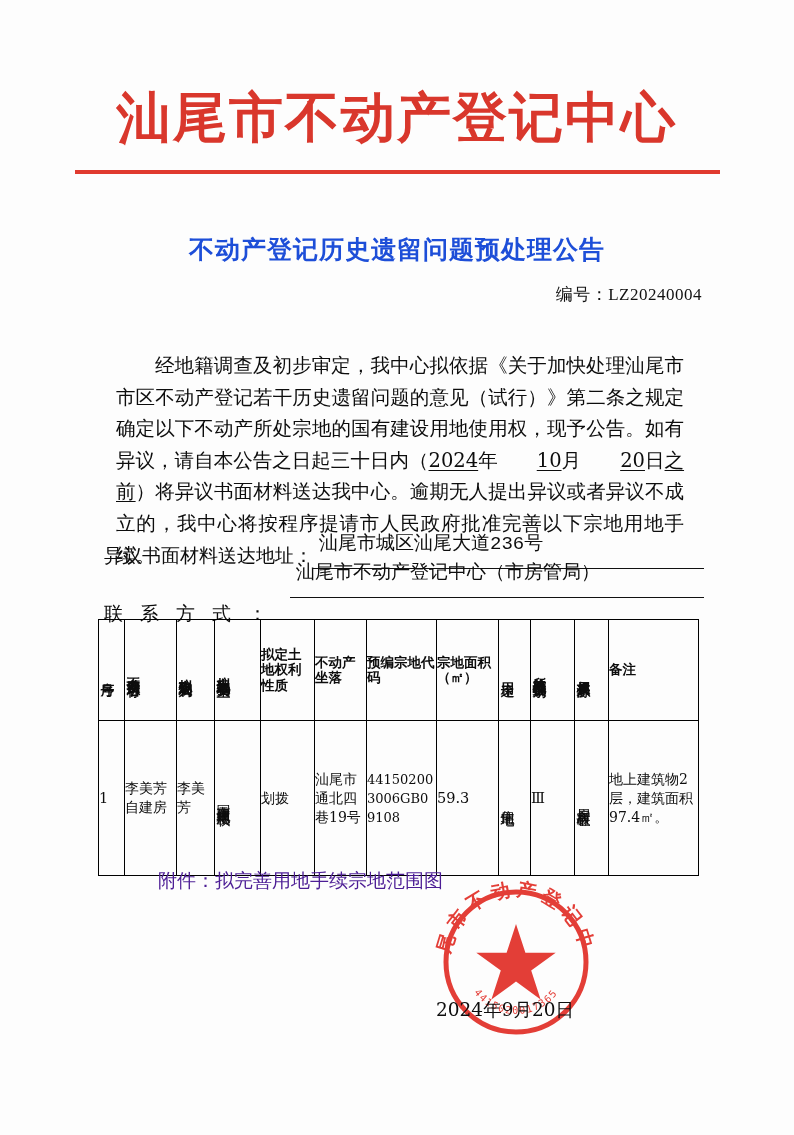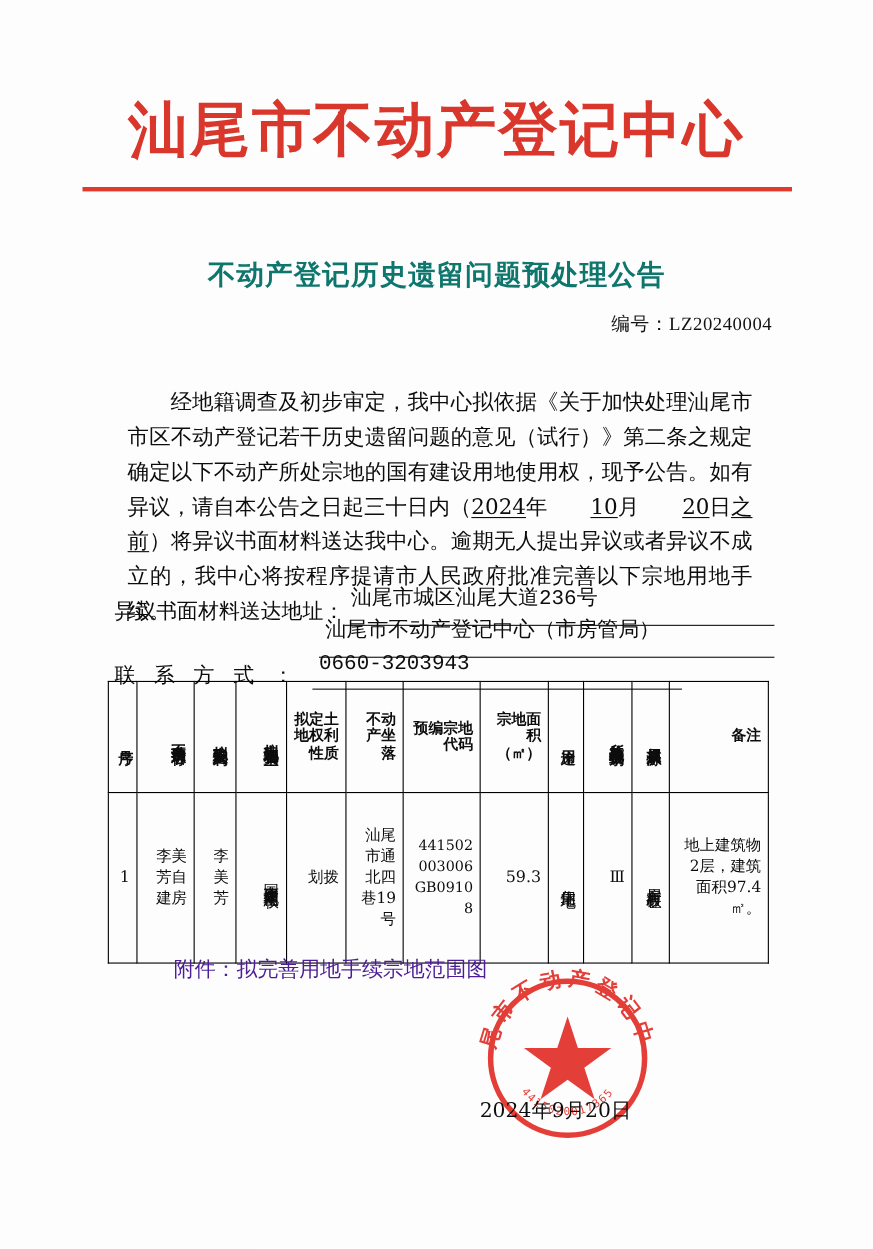--- a/index.html
+++ b/index.html
@@ -52,21 +52,21 @@
   .doc-title {
     position: absolute;
     left: 0;
     top: 233px;
     width: 794px;
     text-align: center;
     font-family: "DejaVu Serif", "Liberation Serif", serif;
     font-size: 25px;
     font-weight: 700;
     letter-spacing: 1px;
-    color: #0f766e;
+    color: #1d4ed8;
   }
   .doc-number {
     position: absolute;
     right: 92px;
     top: 283px;
     font-family: Liberation Serif, serif;
     font-size: 17px;
     letter-spacing: 0.5px;
     color: #111;
   }
@@ -140,23 +140,23 @@
   }
   table.reg {
     width: 600px;
     border-collapse: collapse;
     table-layout: fixed;
     font-family: "DejaVu Serif", "Liberation Serif", serif;
     color: #0d0d0d;
   }
   table.reg th, table.reg td {
     border: 1.4px solid #000;
-    text-align: right;
+    text-align: left;
     vertical-align: middle;
-    padding: 2px 6px;
+    padding: 2px 0;
     font-weight: 400;
   }
   table.reg th {
     height: 96px;
     font-size: 13.5px;
     line-height: 15.5px;
     font-weight: 700;
   }
   table.reg td {
     height: 150px;
@@ -254,21 +254,20 @@
     <div class="contact-row">
       <span class="contact-label">异议书面材料送达地址：</span>
       <span class="contact-value">汕尾市城区汕尾大道236号</span>
     </div>
     <div class="contact-row second">
       <span class="contact-spacer"></span>
       <span class="contact-value">汕尾市不动产登记中心（市房管局）</span>
     </div>
     <div class="contact-row phone">
       <span class="contact-label spread">联系方式：</span>
-      <span class="contact-value">0660-3203943</span>
       <span class="contact-tail"></span>
     </div>
   </div>
 
   <div class="tbl-wrap">
     <table class="reg">
       <colgroup>
         <col class="c-seq">
           <col class="c-proj">
           <col class="c-owner">

